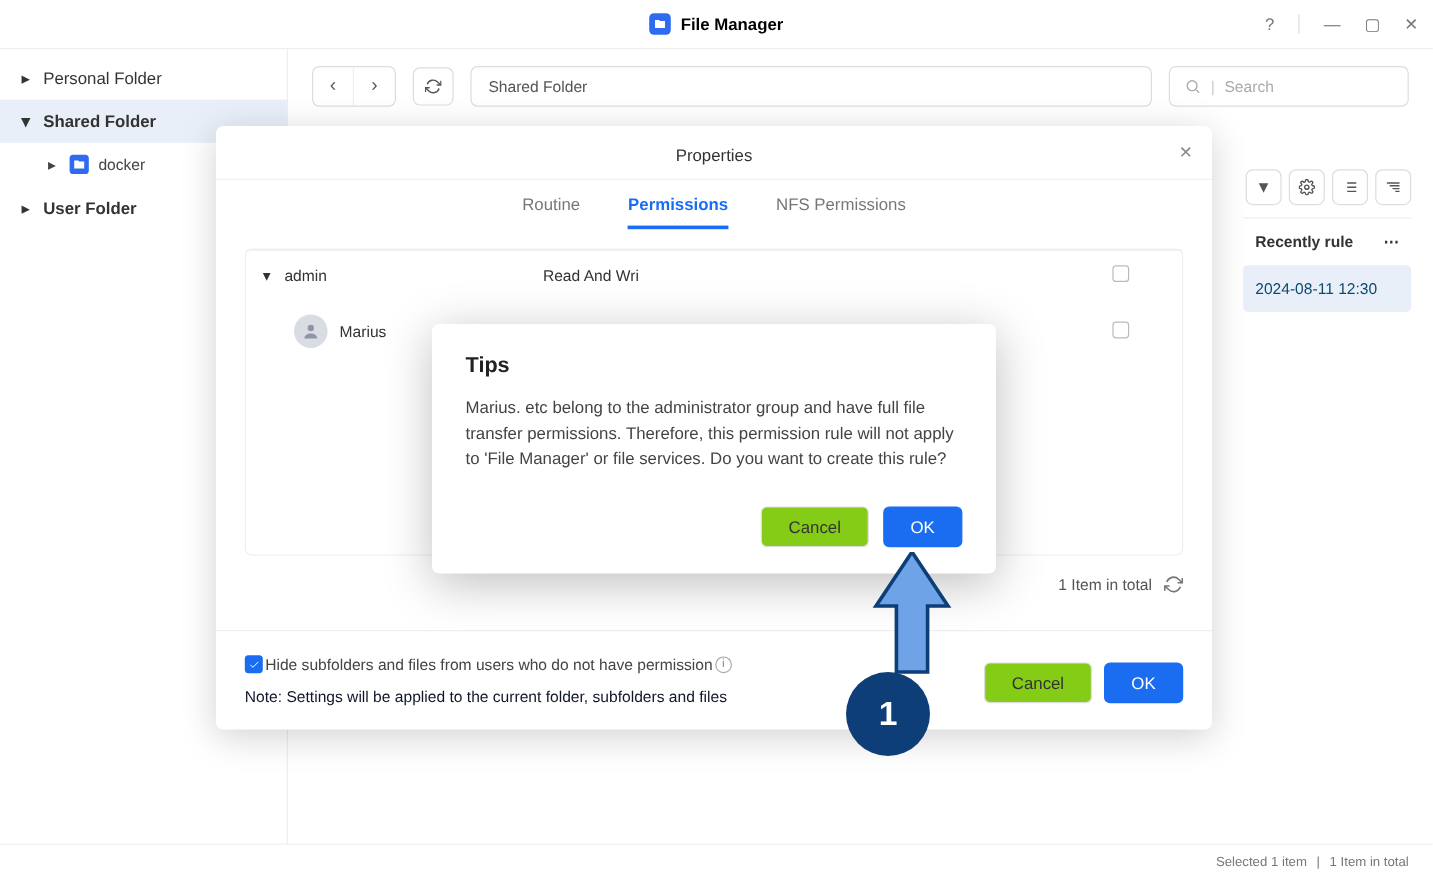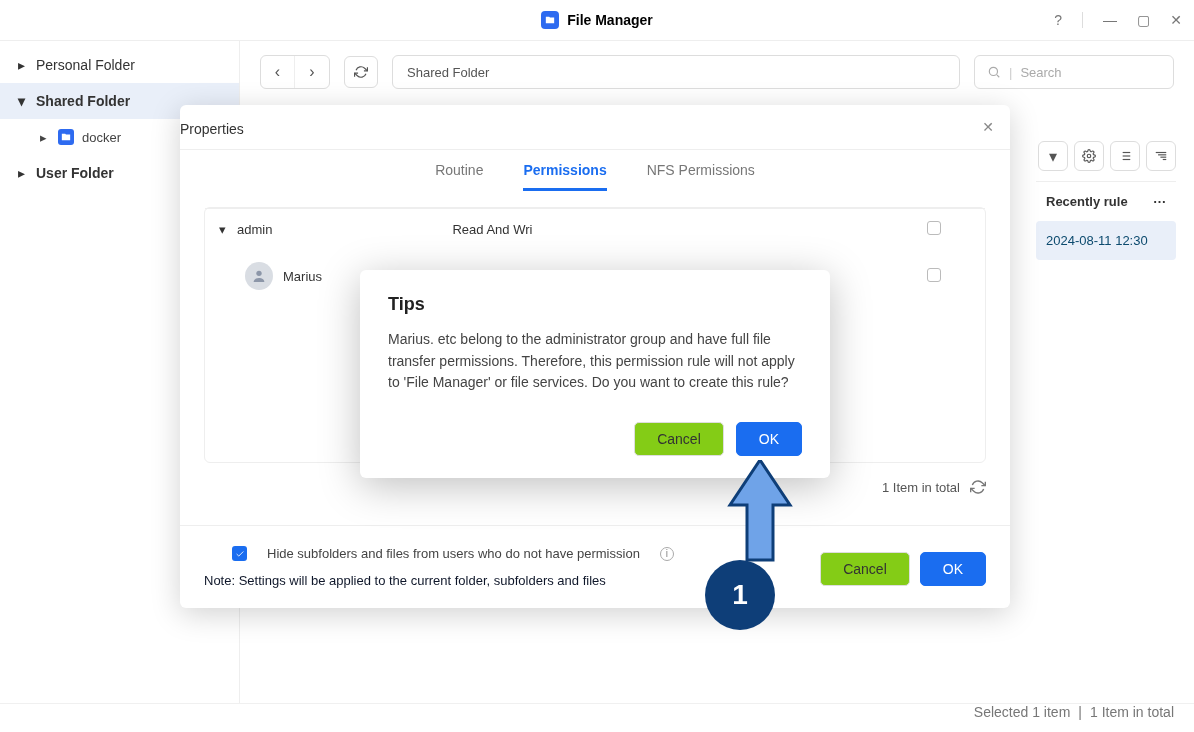--- a/index.html
+++ b/index.html
@@ -30,27 +30,27 @@
 .navbtn:last-child{border-right:none;}
 .refresh-btn { width: 34px; height: 32px; border:1px solid #ddd;border-radius:6px;display:flex;align-items:center;justify-content:center;color:#555;}
 .path-box { flex: 1; border: 1px solid #ddd; border-radius: 6px; height: 34px; display:flex;align-items:center;padding:0 14px;color:#555;font-size:13px;}
 .search-box { width: 200px; border: 1px solid #ddd; border-radius: 6px; height: 34px; display:flex;align-items:center;padding:0 12px;gap:8px;color:#aaa;font-size:13px;}
 
 .right-panel { position: absolute; right: 18px; top: 140px; width: 140px; }
 .recent-head { font-size: 13px; font-weight: 600; color: #333; padding: 12px 10px; border-top: 1px solid #eee; display:flex;align-items:center;gap:6px;}
 .recent-row { background: #e9eff9; padding: 12px 10px; font-size: 13px; color: #0c4a6e; border-radius:4px;}
 
 
-.statusbar { height: 30px; display:flex;justify-content:flex-end;padding:0 20px;font-size:14px;color:#777;gap:8px;border-top:1px solid #f0f0f0;}
+.statusbar { height: 30px; display:flex;align-items:center;justify-content:flex-end;padding:0 20px;font-size:11px;color:#777;gap:8px;border-top:1px solid #f0f0f0;}
 
 
 .view-tools { position:absolute; right:18px; top:100px; display:flex; gap:6px; }
 .view-tool { width:30px;height:30px;border:1px solid #ddd;border-radius:6px;display:flex;align-items:center;justify-content:center;color:#555;}
 .props-modal { position: absolute; top: 105px; left: 180px; width: 830px; background: #fff; border-radius: 6px; box-shadow: 0 6px 30px rgba(0,0,0,0.18); }
-.props-head { text-align: left; padding: 16px 0 12px; font-size: 14px; color: #333; position: relative; border-bottom:1px solid #eee;}
+.props-head { text-align: center; padding: 16px 0 12px; font-size: 14px; color: #333; position: relative; border-bottom:1px solid #eee;}
 .props-close { position: absolute; right: 16px; top: 14px; color:#888; cursor:default;}
 .props-tabs { display:flex;justify-content:center;gap:40px;padding:12px 0 8px;font-size:14px;color:#777;}
 .props-tab.active { color:#1a6df0; font-weight:600; border-bottom:3px solid #1a6df0; padding-bottom:10px;}
 .props-tab { padding-bottom:10px; }
 .perm-table { margin: 8px 24px 0; border:1px solid #eee; border-radius:6px; }
 .perm-head { display:flex; font-size:13px; color:#333; font-weight:500; }
 .perm-head > div { padding:12px 14px; }
 .col-owner{flex:2;}
 .col-prev{flex:1;border-left:1px solid #eee;}
 .col-block{flex:1.2;border-left:1px solid #eee;}
@@ -65,21 +65,21 @@
 .cb{width:14px;height:14px;border:1.5px solid #bbb;border-radius:3px;display:inline-block;}
 .perm-row .col-read-cb{margin-left:auto;margin-right:30px;}
 .rw-label{color:#333;font-size:13px;margin-left:180px;}
 
 .perm-footer{display:flex;justify-content:flex-end;align-items:center;padding:16px 24px;font-size:13px;color:#555;gap:10px;}
 .refresh-small{width:16px;height:16px;}
 
 .props-bottom{border-top:1px solid #eee;margin-top:14px;padding:20px 24px;display:flex;justify-content:space-between;align-items:flex-start;}
 .bottom-left{font-size:13px;color:#444;}
 .bottom-left .note{color:#0f172a;margin-top:12px;}
-.hide-row{display:flex;align-items:center;gap:20px;margin-left:28px;}
+.hide-row{display:flex;align-items:center;gap:2px;}
 .cb-checked{width:15px;height:15px;background:#1a6df0;border-radius:3px;display:inline-flex;align-items:center;justify-content:center;}
 .cb-checked svg{width:10px;height:10px;stroke:#fff;stroke-width:2;fill:none;}
 .info-ico{width:14px;height:14px;border:1px solid #aaa;border-radius:50%;display:inline-flex;align-items:center;justify-content:center;font-size:10px;color:#888;}
 .bottom-right{display:flex;gap:10px;align-items:center;margin-top:6px;}
 .btn{padding:8px 22px;border:1px solid #ddd;border-radius:5px;font-size:14px;background:#84cc16;color:#333;}
 .btn.primary{background:#1a6df0;border-color:#1a6df0;color:#fff;}
 
 
 .tips-dialog{position:absolute;top:270px;left:360px;width:470px;background:#fff;border-radius:6px;box-shadow:0 8px 40px rgba(0,0,0,0.25);padding:24px 28px 22px;z-index:20;}
 .tips-title{font-size:18px;font-weight:700;color:#222;margin-bottom:14px;}

